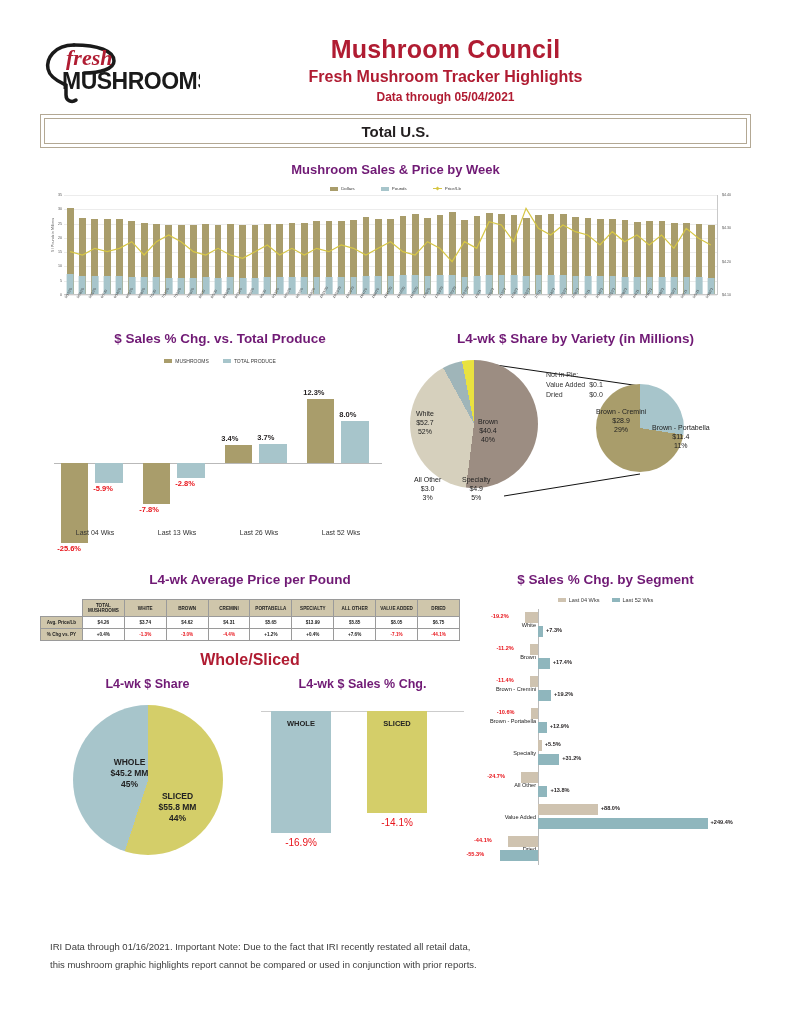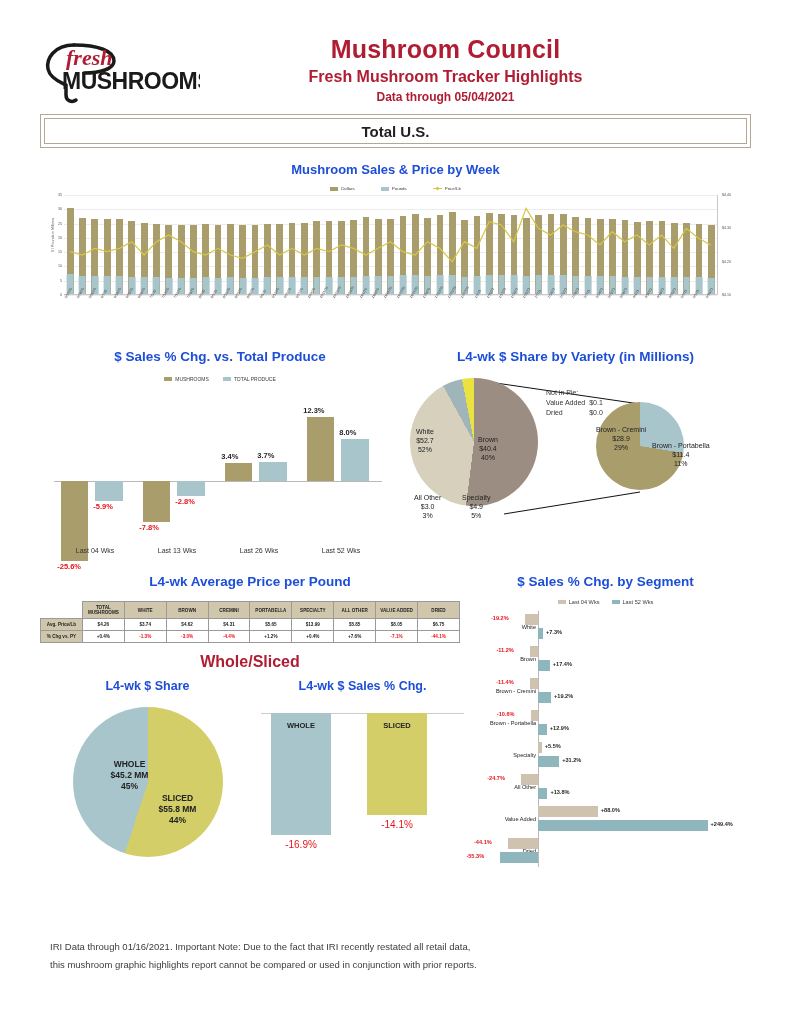--- a/index.html
+++ b/index.html
@@ -28,21 +28,21 @@
     border: 1px solid #b3a894; background: #ffffff;
     padding: 3px;
   }
   .banner-inner {
     border: 1px solid #b3a894; height: 100%;
     display: flex; align-items: center; justify-content: center;
     font-size: 15px; font-weight: bold; color: #231f20;
   }
 
   
-  .chart-title { color: #1d4ed8; font-weight: bold; text-align: center; }
+  .chart-title { color: #701a75; font-weight: bold; text-align: center; }
 
   
   .weekly { margin-top: 14px; }
   .weekly .chart-title { font-size: 13px; }
   .legend { display: flex; justify-content: center; gap: 26px; margin-top: 9px; }
   .legend-item { display: flex; align-items: center; gap: 3px; font-size: 4.4px; color: #3a3a3a; }
   .lg-swatch { width: 8px; height: 4px; display: inline-block; }
   .lg-line { width: 9px; height: 1px; background: #d6c644; position: relative; display:inline-block; }
   .lg-line:after{ content:""; position:absolute; left:3px; top:-1.5px; width:3px;height:3px;background:#d6c644;
                   transform: rotate(45deg); }
@@ -60,21 +60,21 @@
   .bars { position: absolute; inset: 0; display: flex; align-items: flex-end; }
   .bargroup { flex: 1; position: relative; height: 100%; display: flex; align-items: flex-end; justify-content: center; }
   .bar-dollar { width: 55%; background: #a99d6b; }
   .bar-pound { width: 55%; background: #a7c5cb; position: absolute; bottom: 0; left: 50%; transform: translateX(-50%); }
   .priceline { position: absolute; inset: 0; pointer-events: none; }
   .xlabels { display: flex; height: 34px; margin-left: 24px; margin-right: 34px; }
   .xlab { flex: 1; font-size: 3.4px; color: #444; transform: rotate(-60deg); transform-origin: left top;
           white-space: nowrap; margin-top: 2px; }
 
   
-  .row2 { display: flex; margin-top: 20px; }
+  .row2 { display: flex; margin-top: 2px; }
   .col-left { width: 360px; }
   .col-right { flex: 1; }
   .row2 .chart-title { font-size: 13.5px; }
 
   .pc-legend { display:flex; justify-content:center; gap:14px; margin-top: 12px; }
   .pc-legend .legend-item { font-size: 5px; }
   .pc-plot { position: relative; height: 150px; margin-top: 6px; }
   .pc-zero { position: absolute; left: 14px; right: 18px; top: 93px; border-top: 1px solid #b9b9b9; }
   .pc-groups { position: absolute; left: 14px; right: 18px; top: 0; bottom: 0; display: flex; }
   .pc-group { flex: 1; position: relative; }
@@ -89,21 +89,21 @@
   .pie-wrap { position: relative; height: 190px; margin-top: 6px; }
   .pie-main { position: absolute; left: 10px; top: 8px; width: 128px; height: 128px; border-radius: 50%; }
   .pie-sub { position: absolute; left: 196px; top: 32px; width: 88px; height: 88px; border-radius: 50%; }
   .pie-lbl { position: absolute; font-size: 7px; line-height: 1.25; color: #222; text-align: center; white-space: nowrap; }
   .notinpie { position: absolute; left: 146px; top: 18px; font-size: 7px; line-height: 1.45; color: #333; }
   .notinpie table { border-collapse: collapse; font-size: 7px; }
   .notinpie td { padding: 0 4px 0 0; }
   .connector { position: absolute; inset: 0; }
 
   
-  .row3 { display: flex; margin-top: 14px; }
+  .row3 { display: flex; margin-top: 30px; }
   .col-tbl { width: 420px; }
   .col-seg { flex: 1; }
   .row3 .chart-title { font-size: 13.5px; }
 
   table.price { border-collapse: collapse; margin-top: 12px; width: 100%; table-layout: fixed; }
   table.price th, table.price td {
     border: 1px solid #9a9a9a; text-align: center; font-size: 4.6px; padding: 3px 1px; color: #222;
   }
   table.price thead th { background: #cfc6ab; font-weight: bold; }
   table.price tbody th { background: #cfc6ab; font-weight: bold; text-align: center; }

